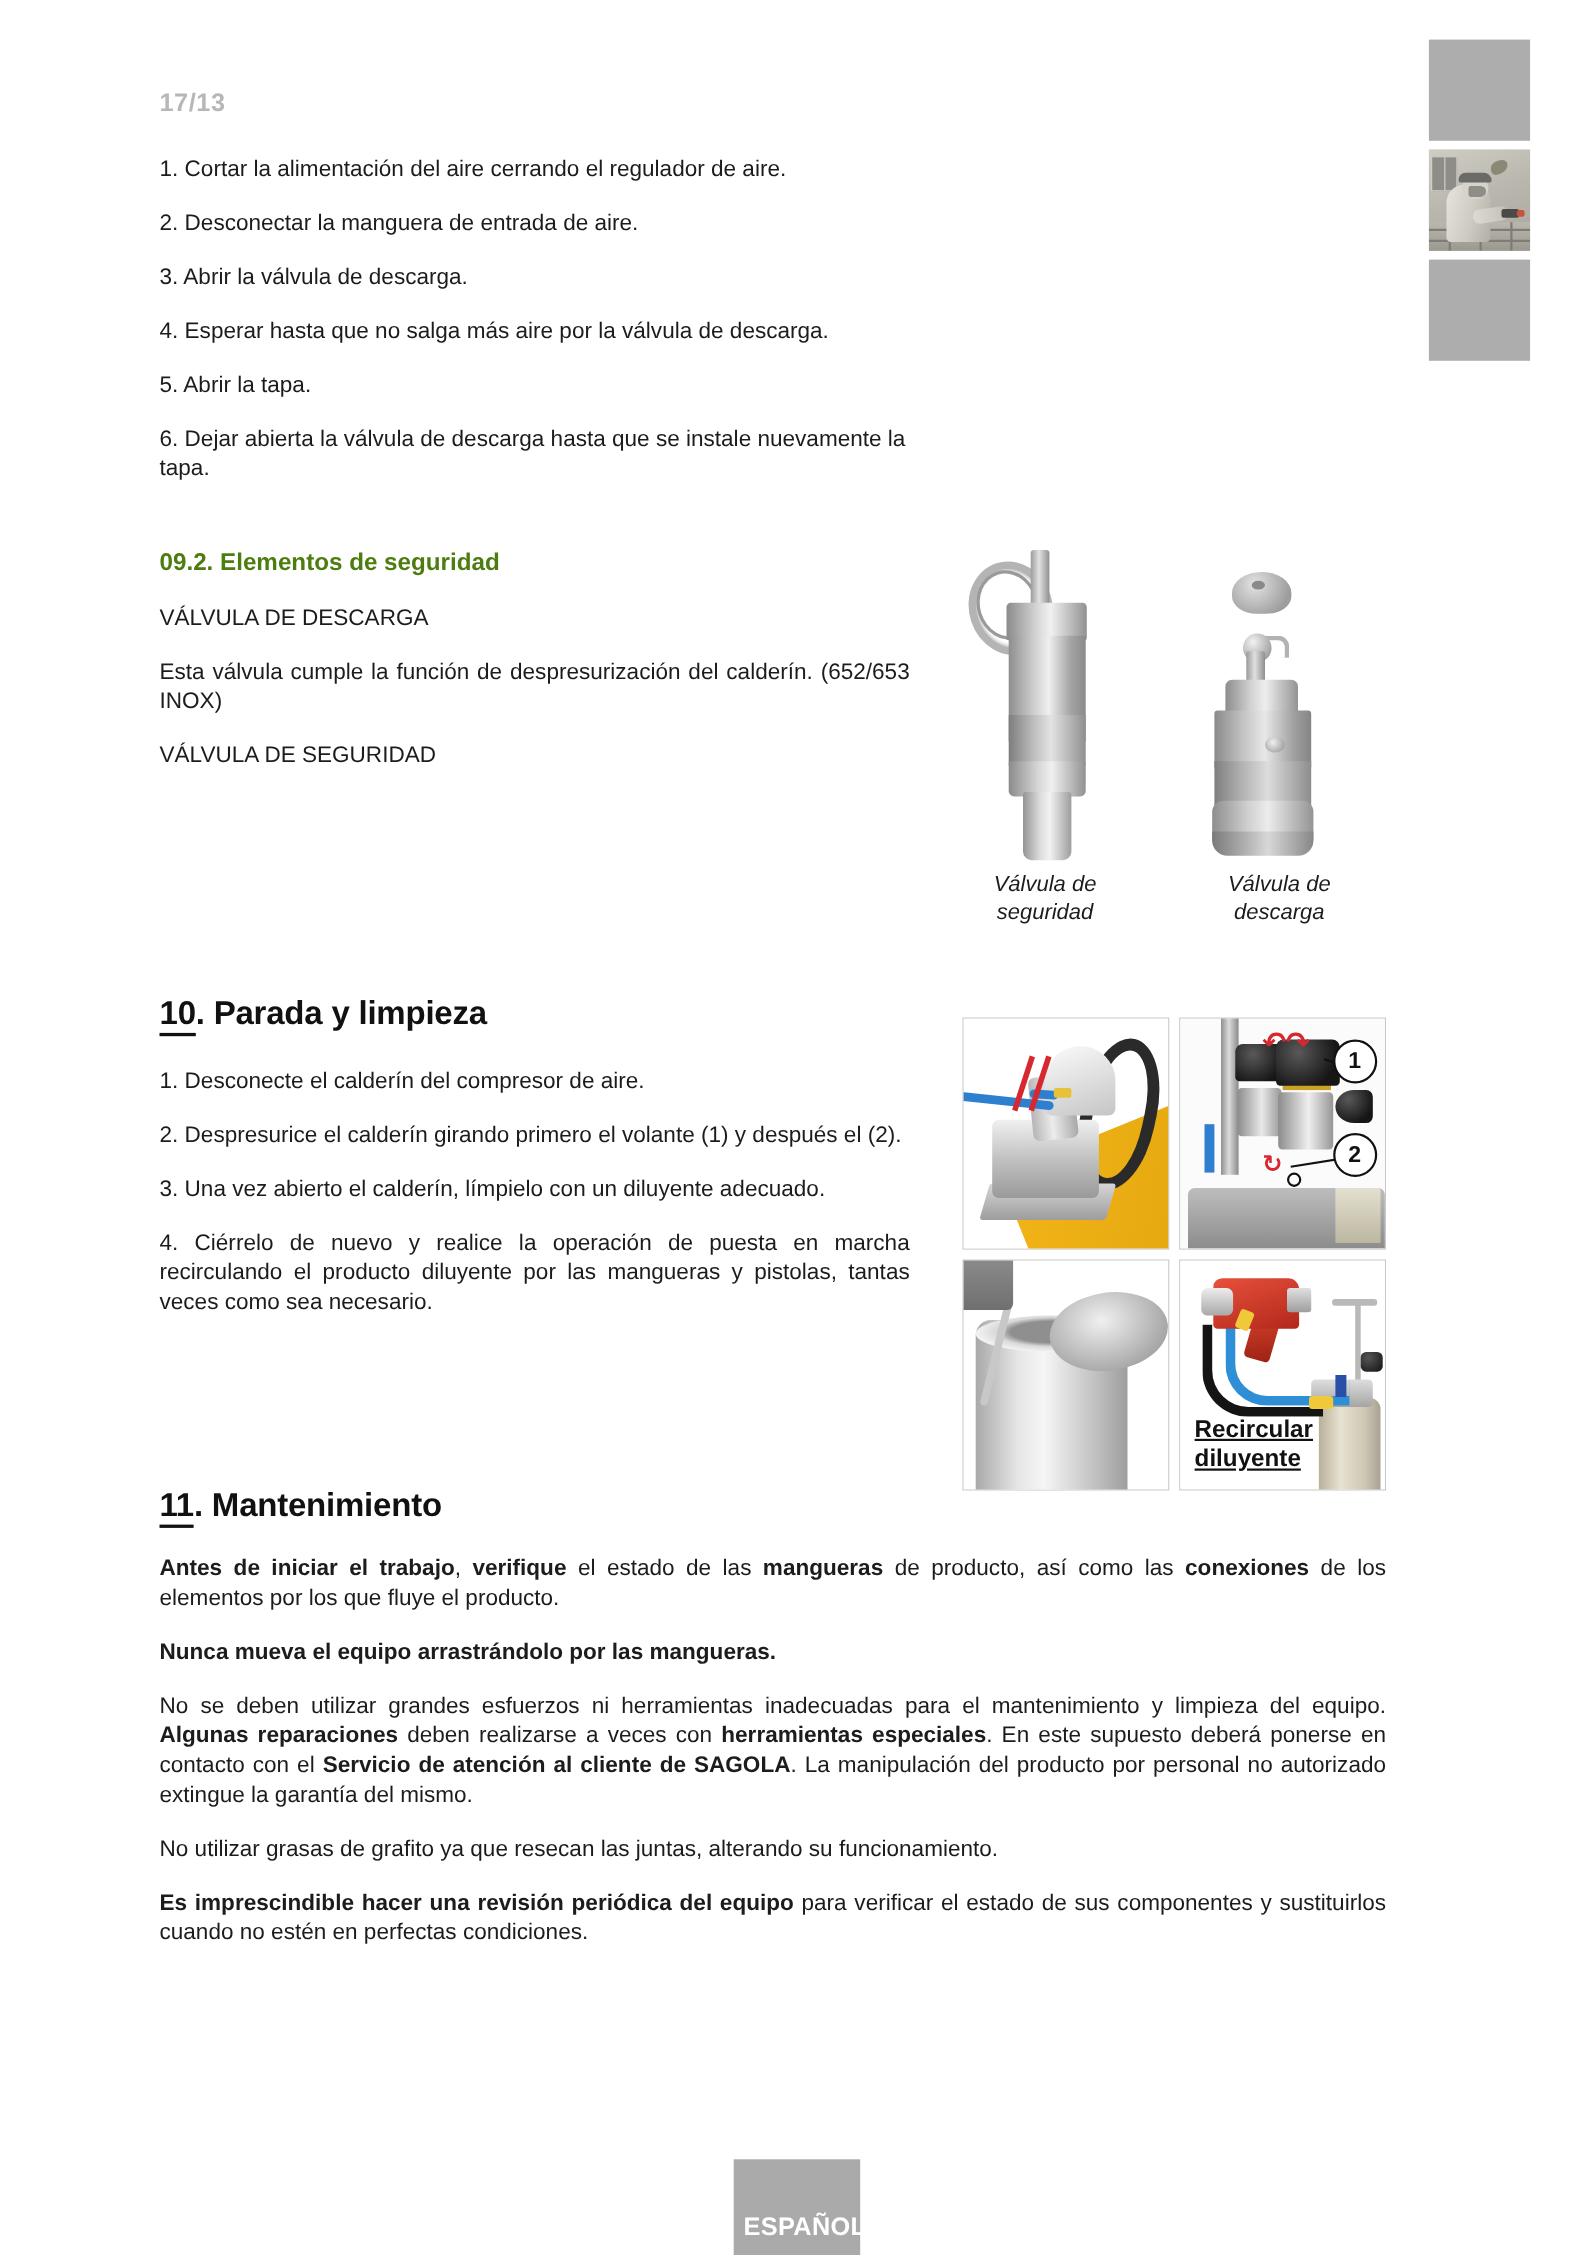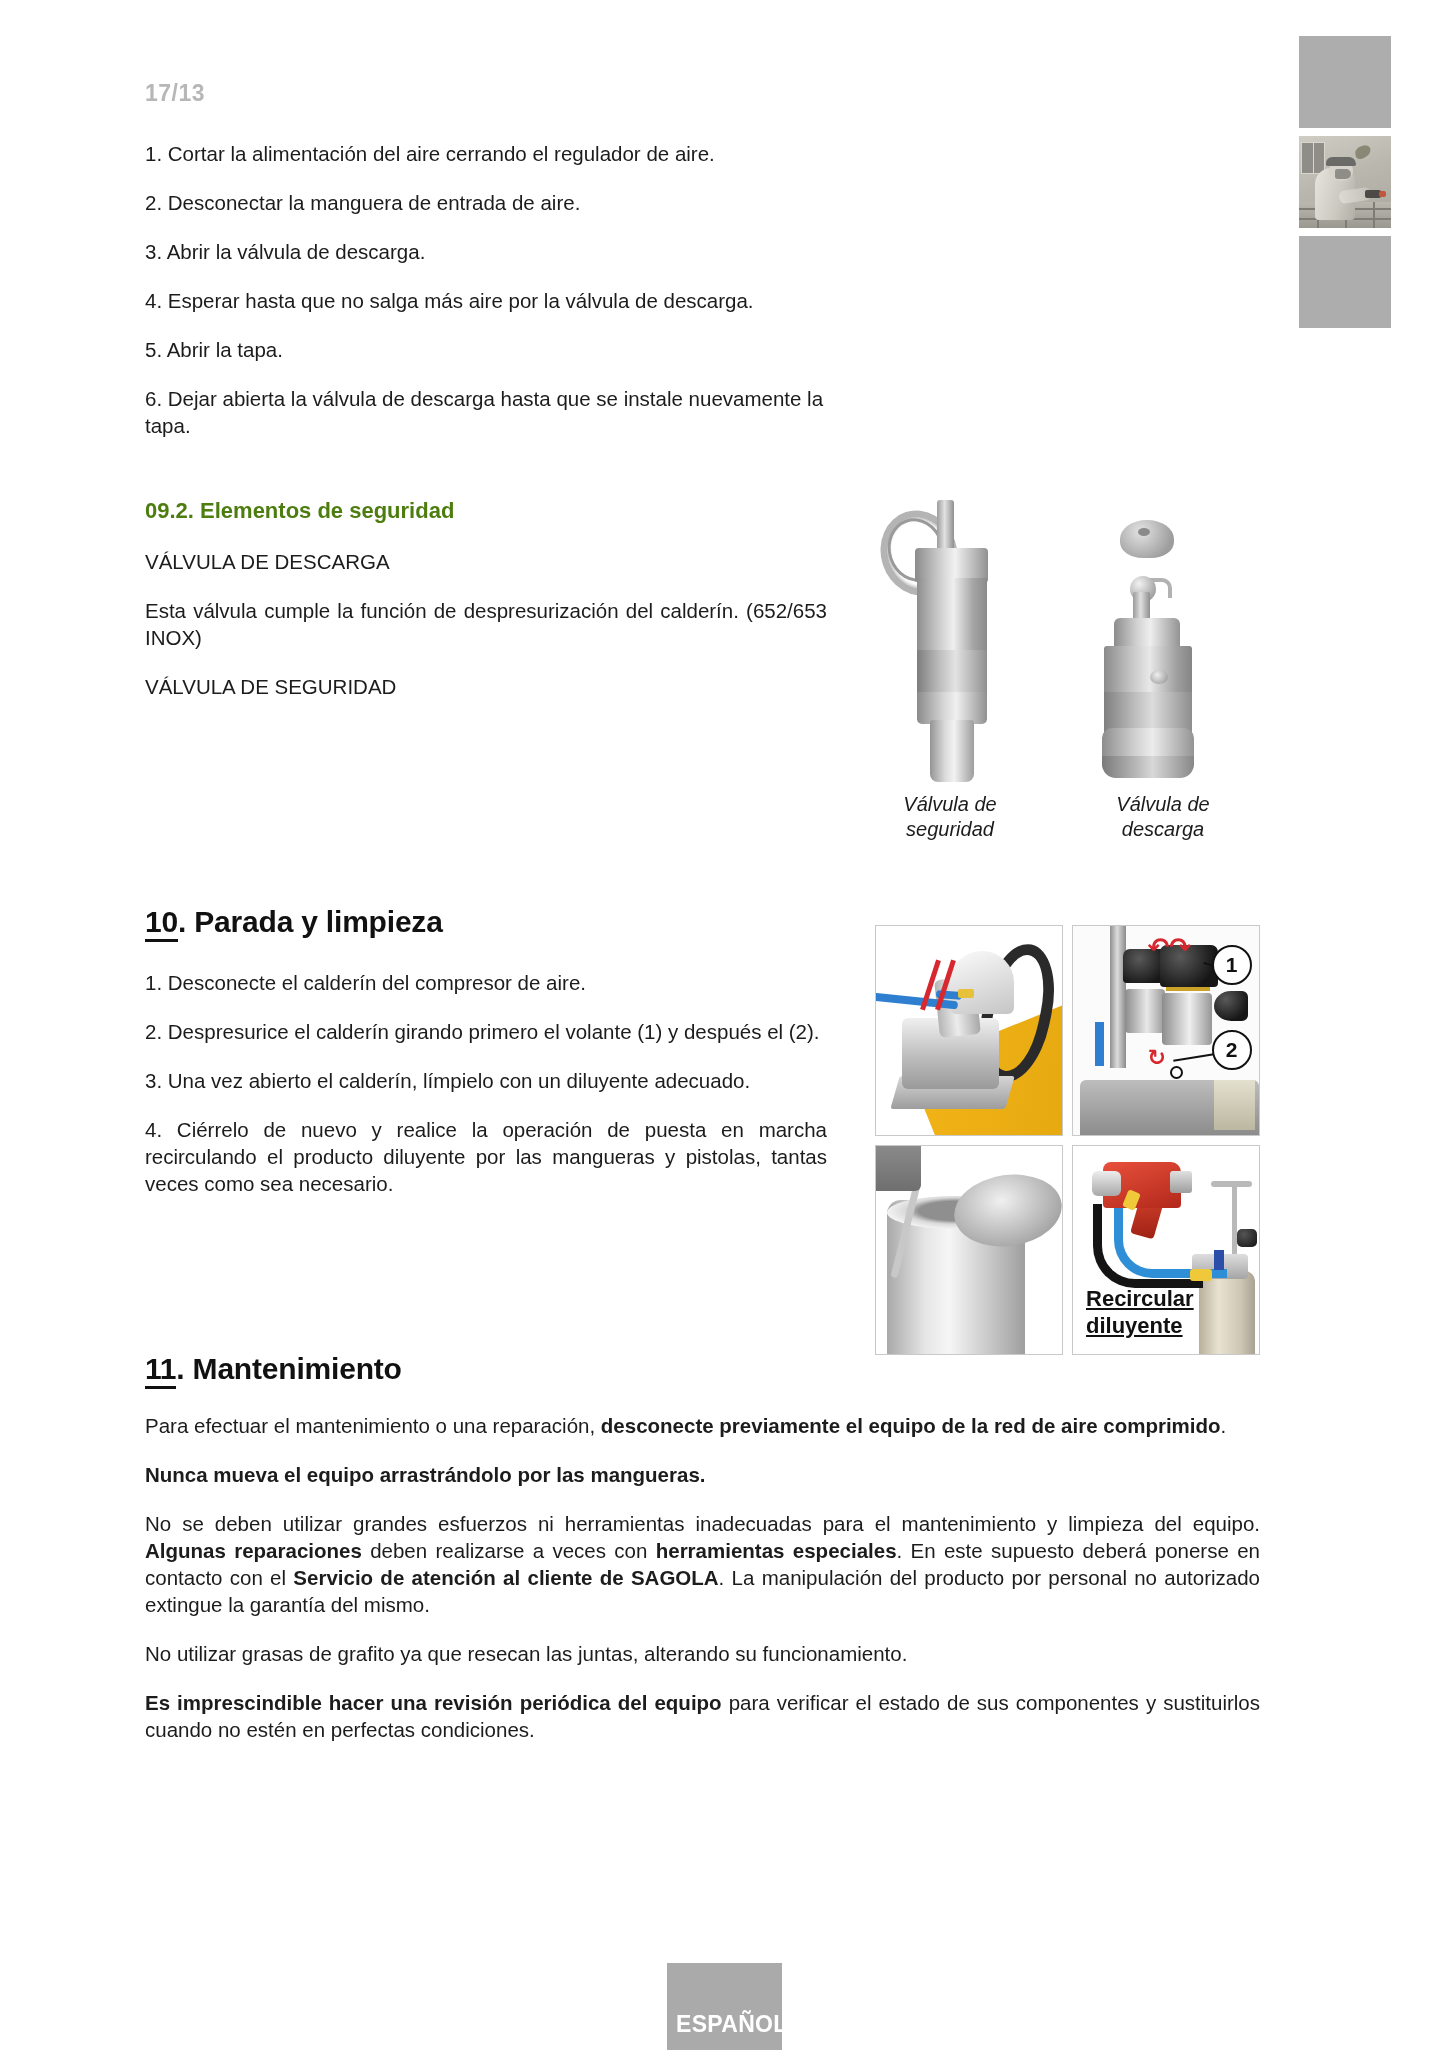--- a/index.html
+++ b/index.html
@@ -834,22 +834,22 @@
       <div class="p4-label">
         <div>Recircular</div>
         <div>diluyente</div>
       </div>
     </div>
   </div>
 
   <div class="col-full" style="top:1352px;">
     <h2 class="sec" style="margin-bottom:26px;"><span class="num">11</span><span>. Mantenimiento</span></h2>
 
-
-    <p class="t just"><span>Para efectuar el mantenimiento o una reparación, </span><b>desconecte previamente el equipo de la red de aire comprimido</b><span>.</span></p>
+    <p class="t just"><b>Antes de iniciar el trabajo</b><span>, </span><b>verifique</b><span> el estado de las </span><b>mangueras</b><span> de producto, así como las </span><b>conexiones</b><span> de los elementos por los que fluye el producto.</span></p>
+
 
     <p class="t just"><b>Nunca mueva el equipo arrastrándolo por las mangueras.</b></p>
 
     <p class="t just"><span>No se deben utilizar grandes esfuerzos ni herramientas inadecuadas para el mantenimiento y limpieza del equipo. </span><b>Algunas reparaciones</b><span> deben realizarse a veces con </span><b>herramientas especiales</b><span>. En este supuesto deberá ponerse en contacto con el </span><b>Servicio de atención al cliente de SAGOLA</b><span>. La manipulación del producto por personal no autorizado extingue la garantía del mismo.</span></p>
 
     <p class="t just"><span>No utilizar grasas de grafito ya que resecan las juntas, alterando su funcionamiento.</span></p>
 
     <p class="t just"><b>Es imprescindible hacer una revisión periódica del equipo</b><span> para verificar el estado de sus componentes y sustituirlos cuando no estén en perfectas condiciones.</span></p>
   </div>
 

